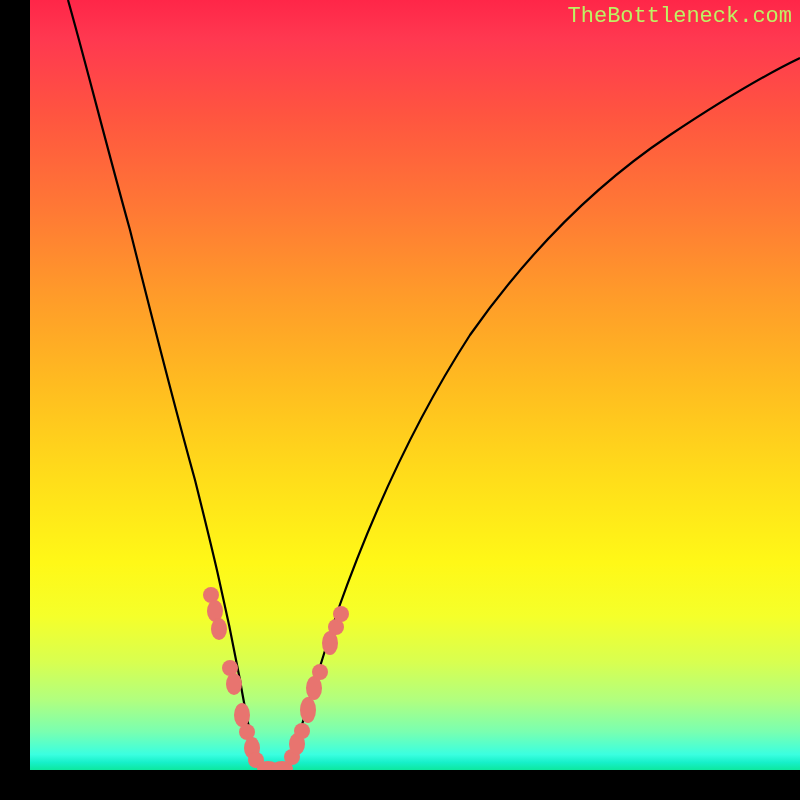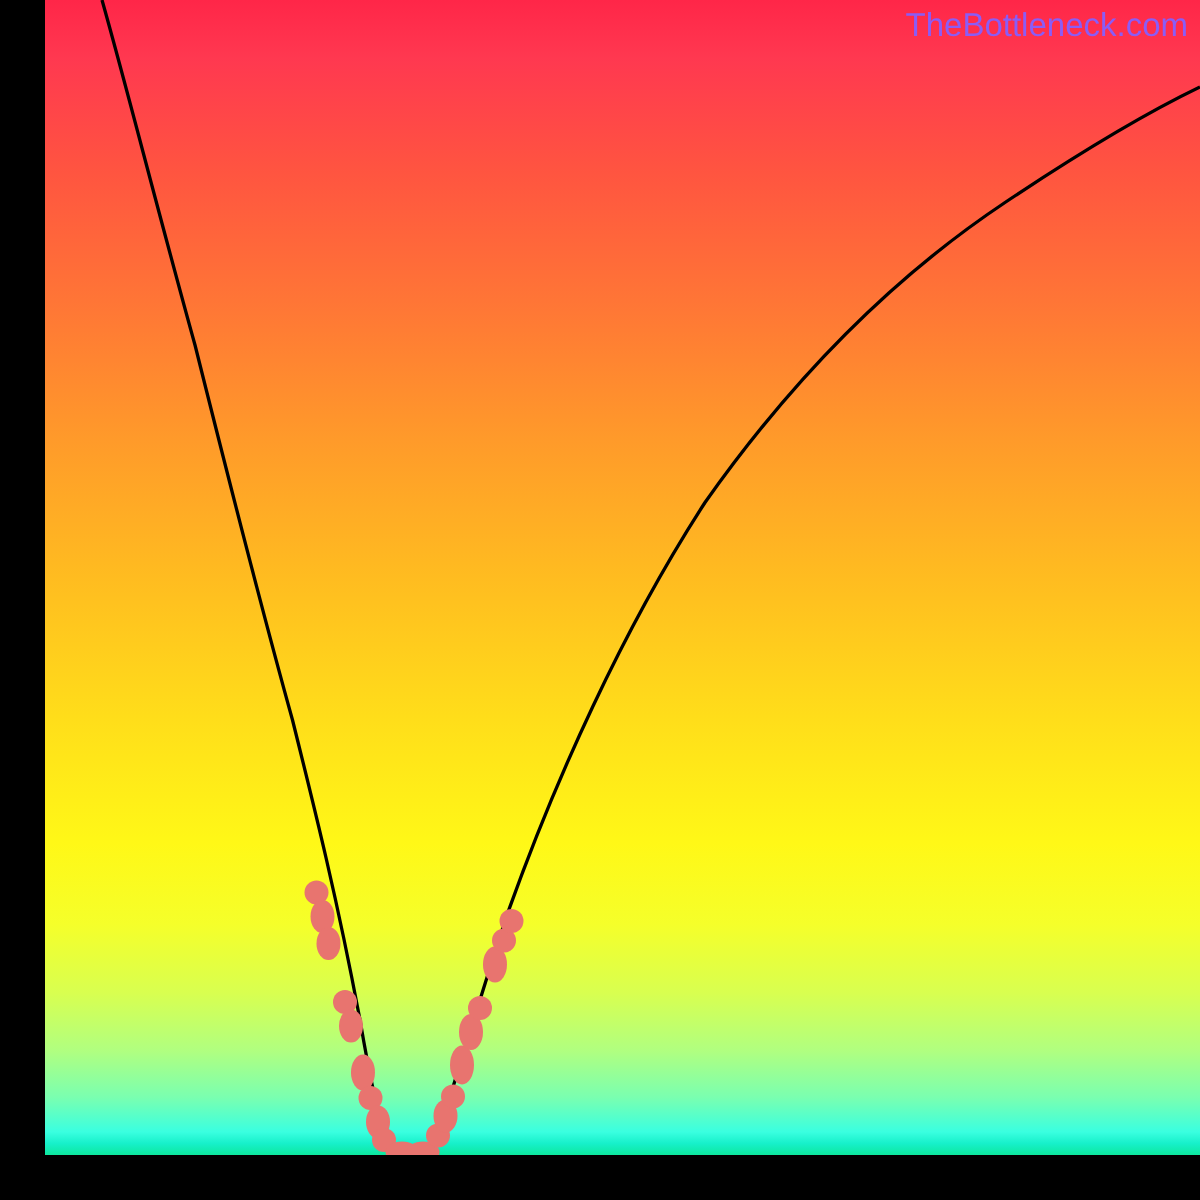--- a/index.html
+++ b/index.html
@@ -32,23 +32,23 @@
         #7affb0 95%,
         #3affe0 98%,
         #17f0ca 99%,
         #0de89e 100%
       );
     }
     .watermark {
       position: absolute;
       top: 4px;
       right: 8px;
-      font-family: Liberation Sans, sans-serif;
+      font-family: Liberation Mono, monospace;
       font-size: 22px;
-      color: #8b5cf6;
+      color: #bef264;
       font-weight: 500;
       z-index: 10;
     }
     svg {
       position: absolute;
       left: 0;
       top: 0;
     }
   </style>
 </head>

